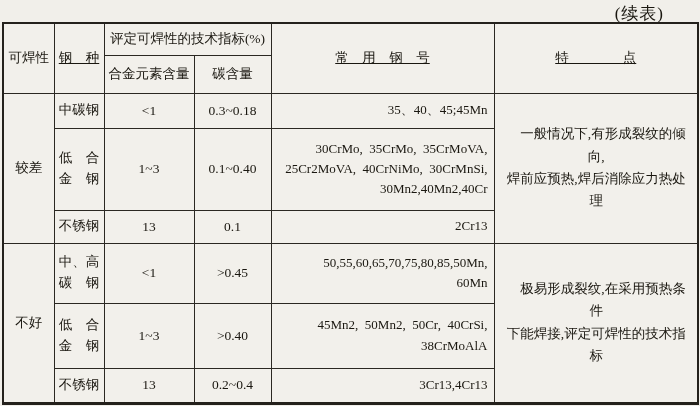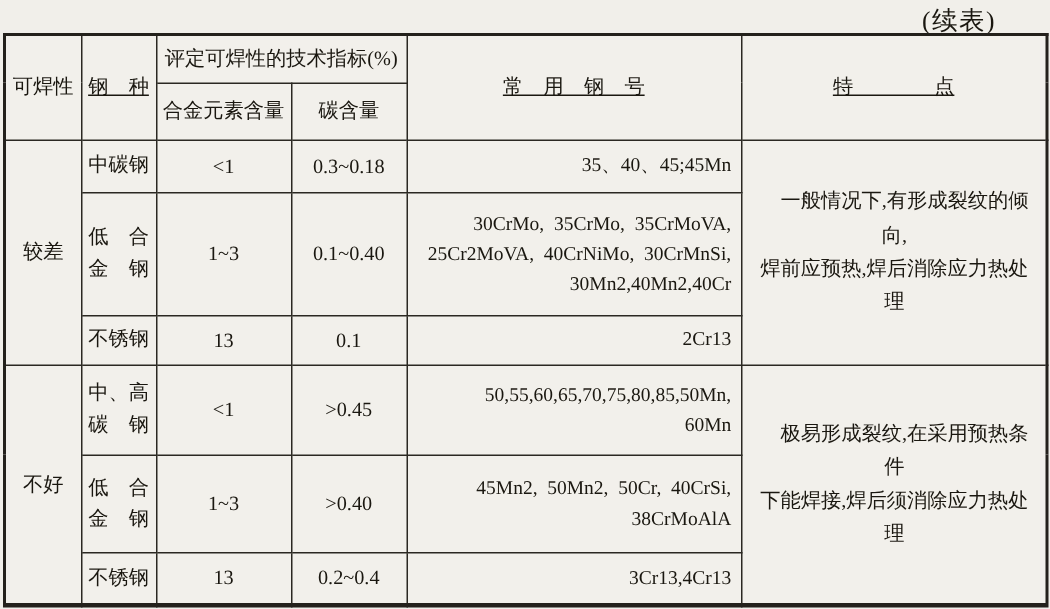--- a/index.html
+++ b/index.html
@@ -99,21 +99,21 @@
 
     <tr class="r4">
       <td rowspan="3">不好</td>
       <td class="steel-type">中、高
 碳　钢</td>
       <td>&lt;1</td>
       <td>&gt;0.45</td>
       <td class="grades">50,55,60,65,70,75,80,85,50Mn,
 60Mn</td>
       <td class="features" rowspan="3">极易形成裂纹,在采用预热条件
-下能焊接,焊后须消除应力热处理</td>
+下能焊接,评定可焊性的技术指标</td>
     </tr>
     <tr class="r5">
       <td class="steel-type">低　合
 金　钢</td>
       <td>1~3</td>
       <td>&gt;0.40</td>
       <td class="grades">45Mn2,  50Mn2,  50Cr,  40CrSi,
 38CrMoAlA</td>
     </tr>
     <tr class="r6">

